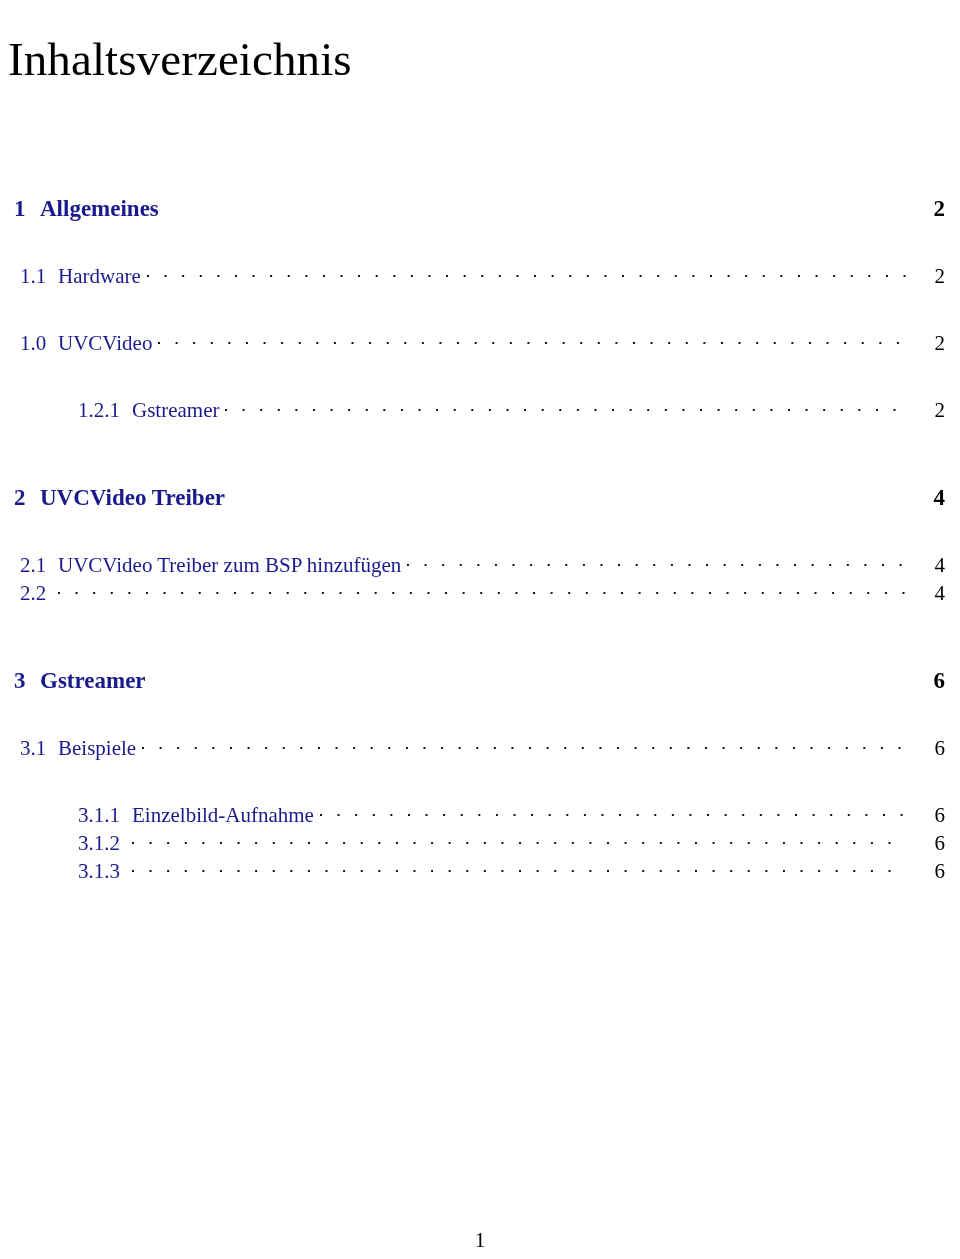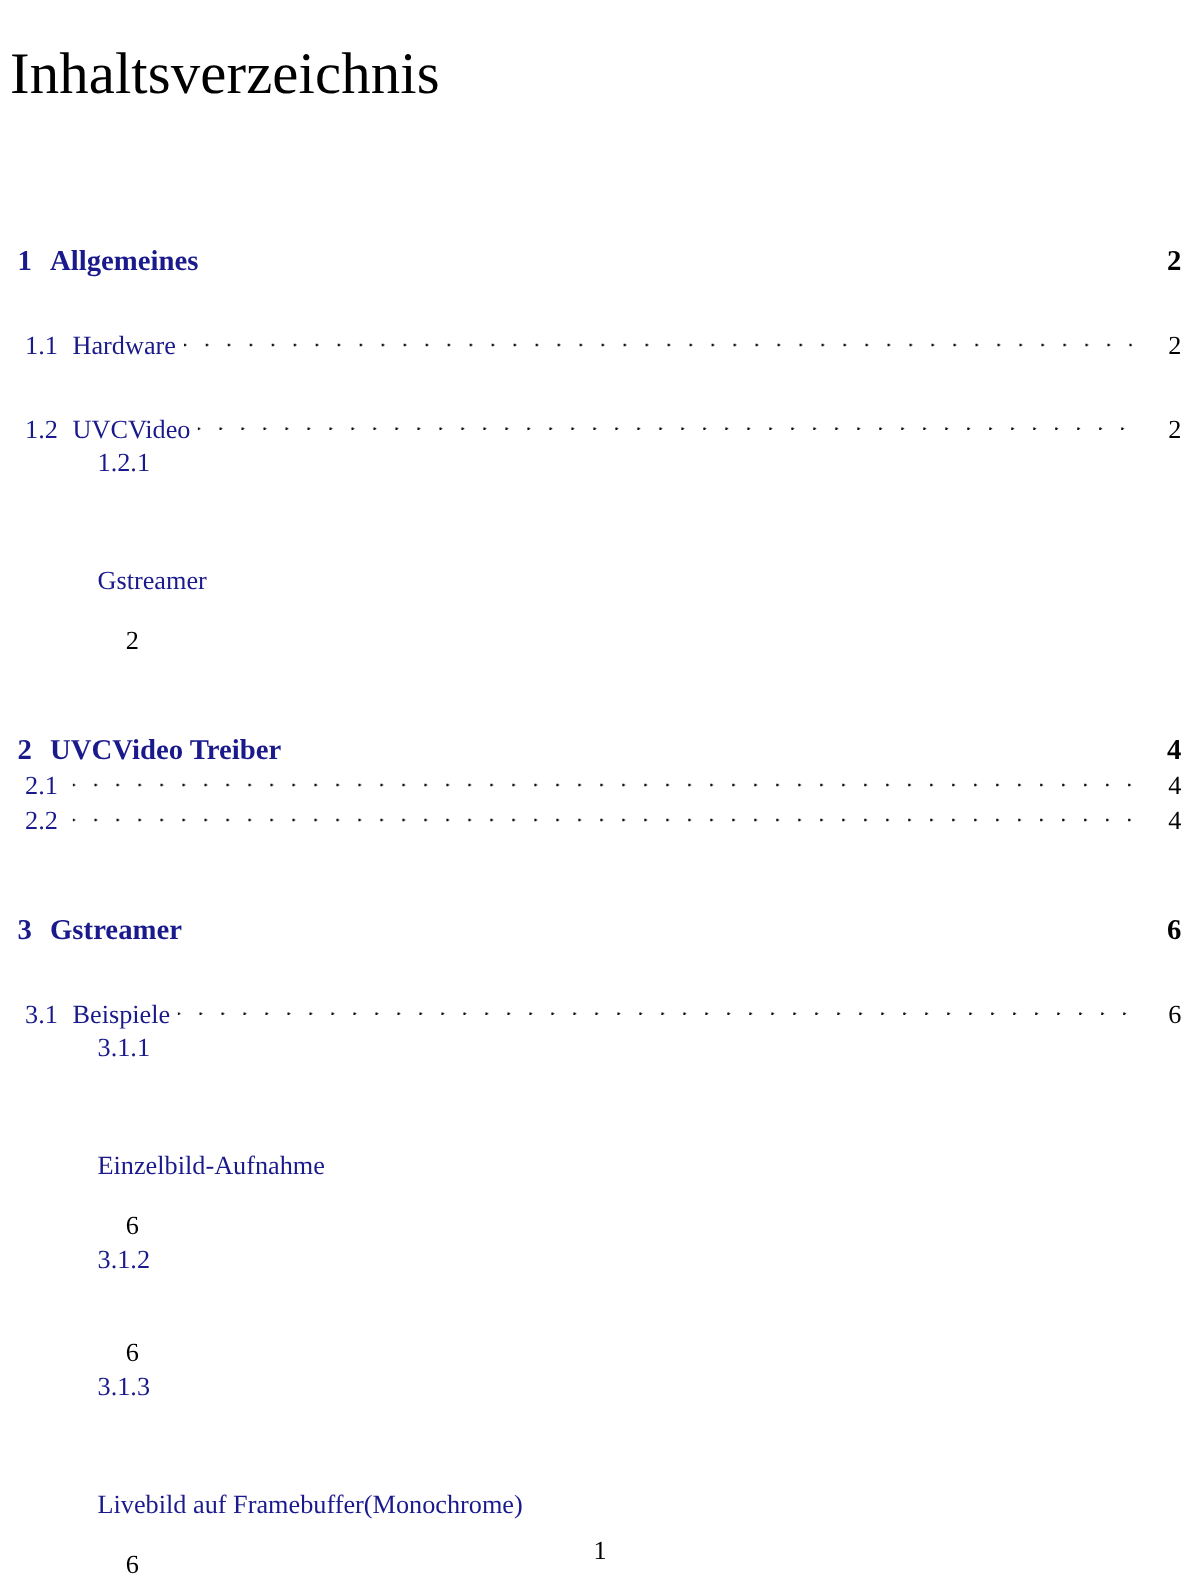--- a/index.html
+++ b/index.html
@@ -85,21 +85,20 @@
     width: 38px;
     flex: 0 0 38px;
   }
 
   
   .lvl3 {
     font-size: 21px;
     line-height: 27px;
     font-weight: normal;
     padding-left: 78px;
-    flex-direction: column;
   }
   .lvl3 .num {
     width: 54px;
     flex: 0 0 54px;
   }
 
   .num {
     display: inline-block;
   }
 
@@ -176,39 +175,40 @@
         <span class="leader none"></span>
         <span class="pageno">2</span>
       </div>
       <div class="toc-entry lvl2">
         <span class="num">1.1</span>
         <span class="txt">Hardware</span>
         <span class="leader"></span>
         <span class="pageno">2</span>
       </div>
       <div class="toc-entry lvl2">
-        <span class="num">1.2</span>
+        <span class="num">1.0</span>
         <span class="txt">UVCVideo</span>
         <span class="leader"></span>
         <span class="pageno">2</span>
       </div>
       <div class="toc-entry lvl3">
         <span class="num">1.2.1</span>
         <span class="txt">Gstreamer</span>
         <span class="leader"></span>
         <span class="pageno">2</span>
       </div>
       <div class="toc-entry lvl1 gap-before">
         <span class="num">2</span>
         <span class="txt">UVCVideo Treiber</span>
         <span class="leader none"></span>
         <span class="pageno">4</span>
       </div>
       <div class="toc-entry lvl2">
         <span class="num">2.1</span>
+        <span class="txt">UVCVideo Treiber zum BSP hinzufügen</span>
         <span class="leader"></span>
         <span class="pageno">4</span>
       </div>
       <div class="toc-entry lvl2">
         <span class="num">2.2</span>
         <span class="leader"></span>
         <span class="pageno">4</span>
       </div>
       <div class="toc-entry lvl1 gap-before">
         <span class="num">3</span>
@@ -228,21 +228,20 @@
         <span class="leader"></span>
         <span class="pageno">6</span>
       </div>
       <div class="toc-entry lvl3">
         <span class="num">3.1.2</span>
         <span class="leader"></span>
         <span class="pageno">6</span>
       </div>
       <div class="toc-entry lvl3">
         <span class="num">3.1.3</span>
-        <span class="txt">Livebild auf Framebuffer(Monochrome)</span>
         <span class="leader"></span>
         <span class="pageno">6</span>
       </div>
     </div>
 
   <div class="footer-pageno">1</div>
 
 </div>
 
 </body></html>

